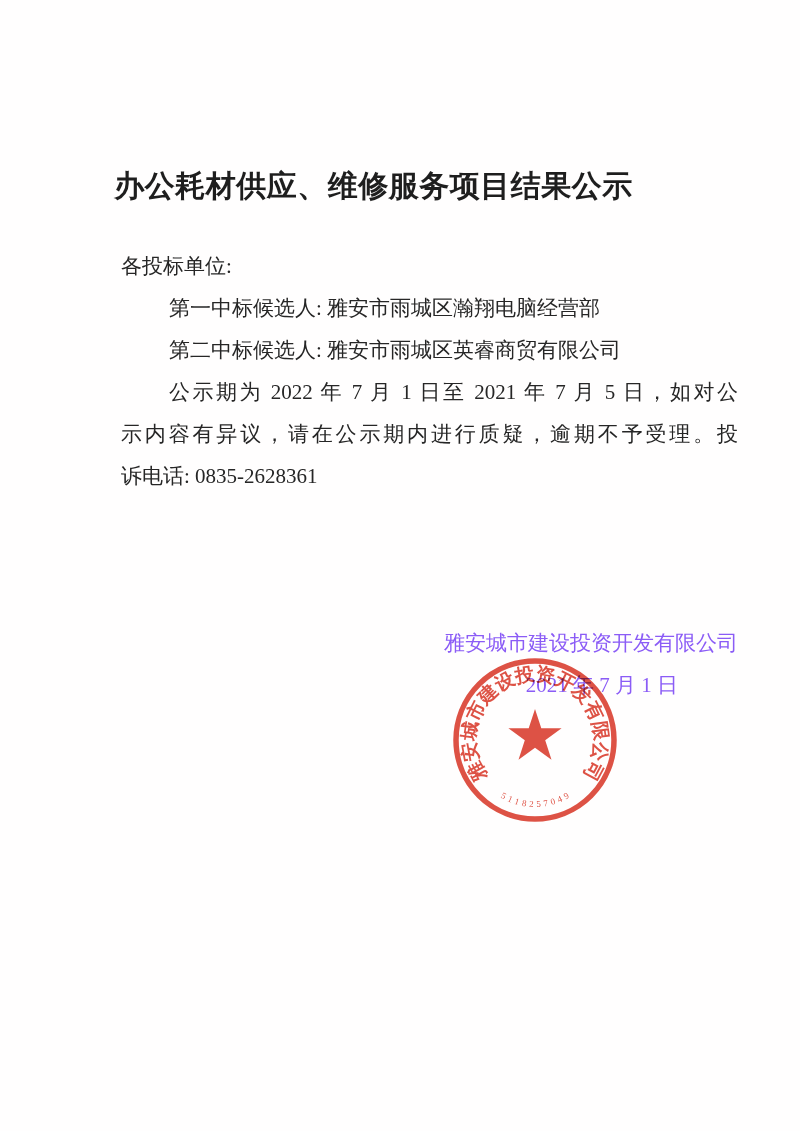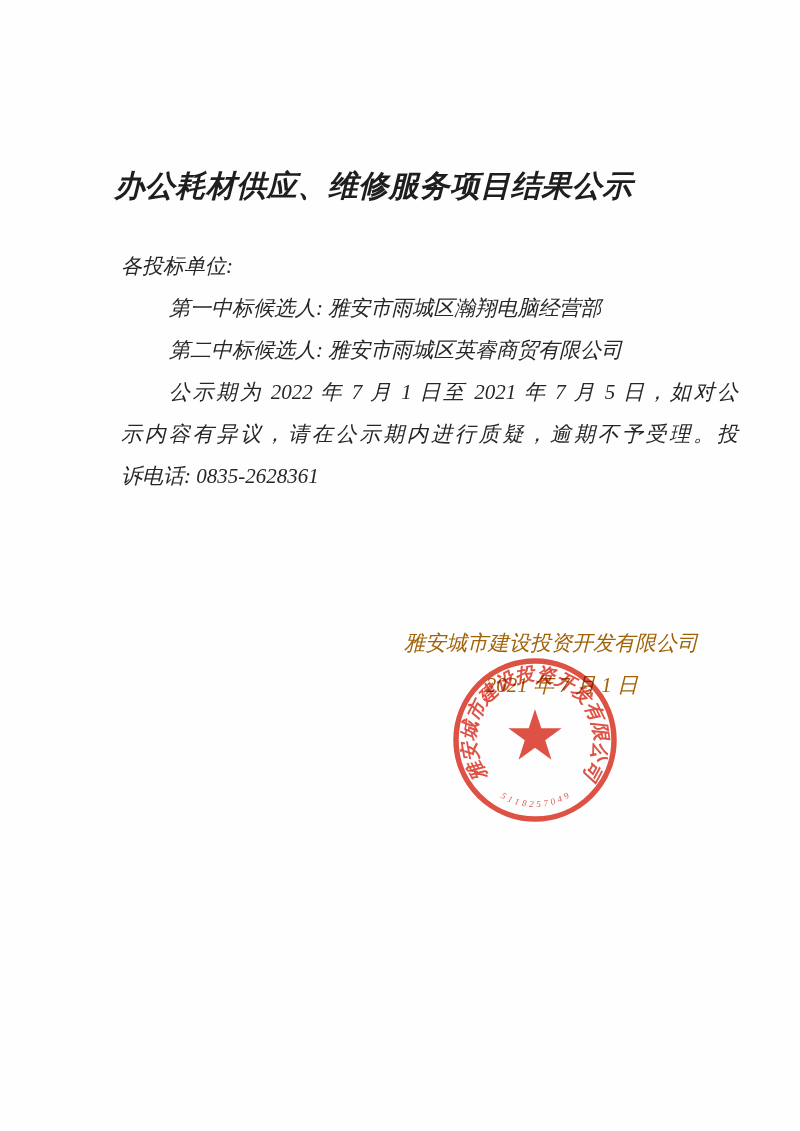--- a/index.html
+++ b/index.html
@@ -12,21 +12,20 @@
     height: 1131px;
     font-family: "Liberation Serif", "DejaVu Serif", serif;
     color: #262626;
     overflow: hidden;
   }
   .page {
     position: relative;
     width: 800px;
     height: 1131px;
     background: #fffefe;
-    font-style: italic;
   }
   .title {
     margin: 0;
     padding: 166px 122px 0 121px;
     position: relative;
     left: -26px;
     font-size: 30px;
     line-height: 40px;
     font-weight: bold;
     text-align: center;
@@ -44,25 +43,25 @@
     text-align: left;
   }
   .line.fill {
     text-align: justify;
     text-align-last: justify;
   }
   .line.ind-p { text-indent: 48px; }
   .line.ind-q { text-indent: 34px; }
   .signature {
     margin-top: 125px;
-    padding-right: 102px;
+    padding-right: 62px;
     text-align: right;
     font-size: 21px;
     line-height: 42px;
-    color: #a16207;
+    color: #8b5cf6;
   }
   .signature .date {
     margin-right: 60px;
   }
   .seal {
     position: absolute;
     left: 425px;
     top: 630px;
     width: 220px;
     height: 220px;

